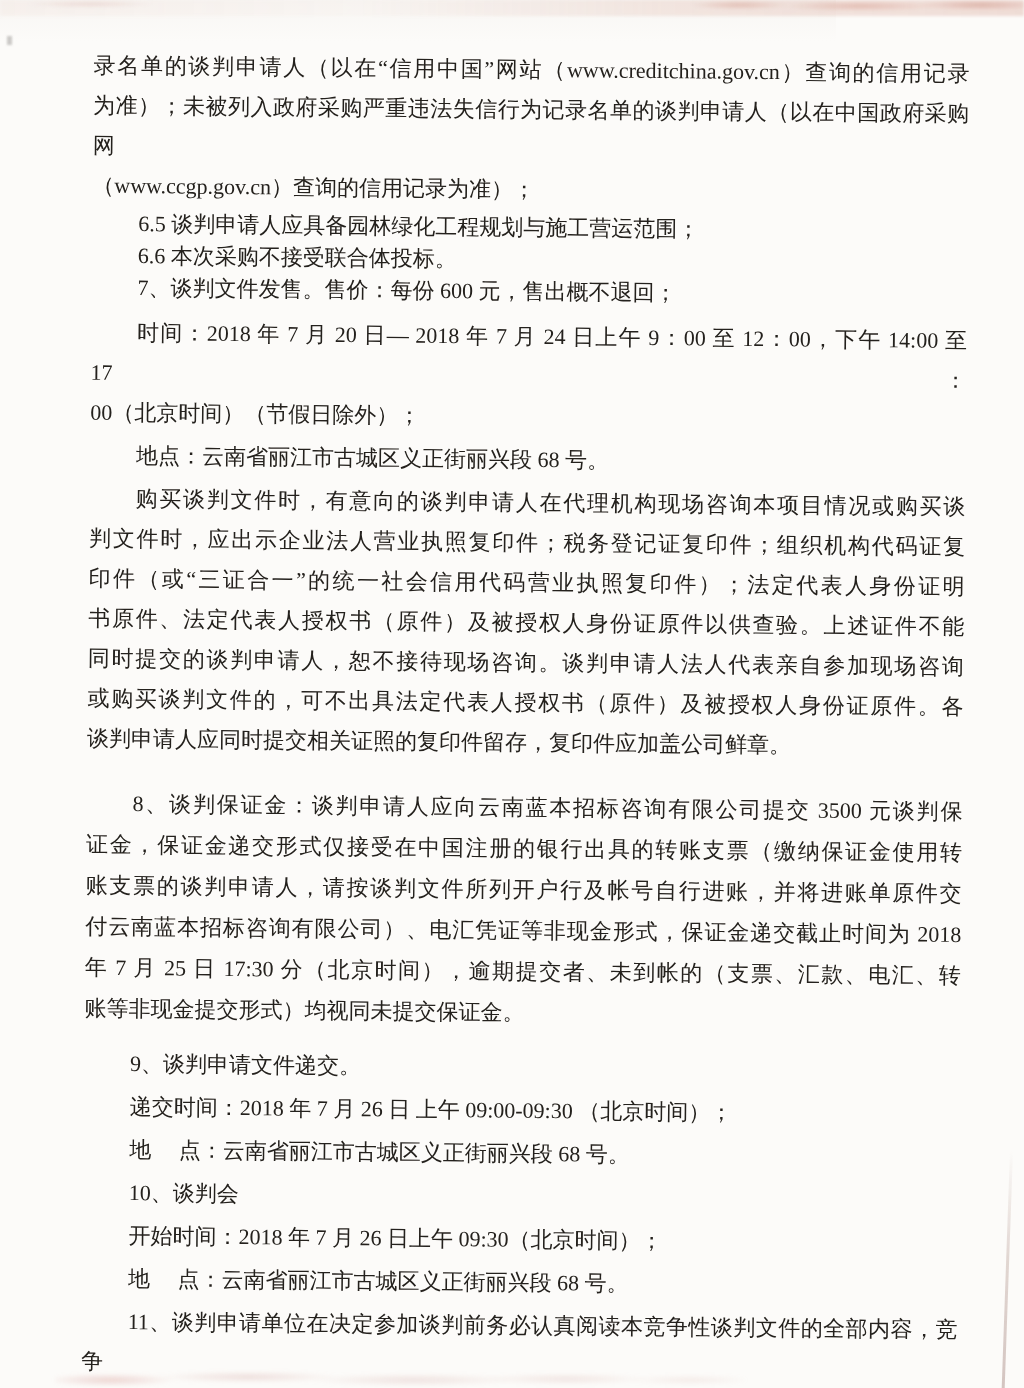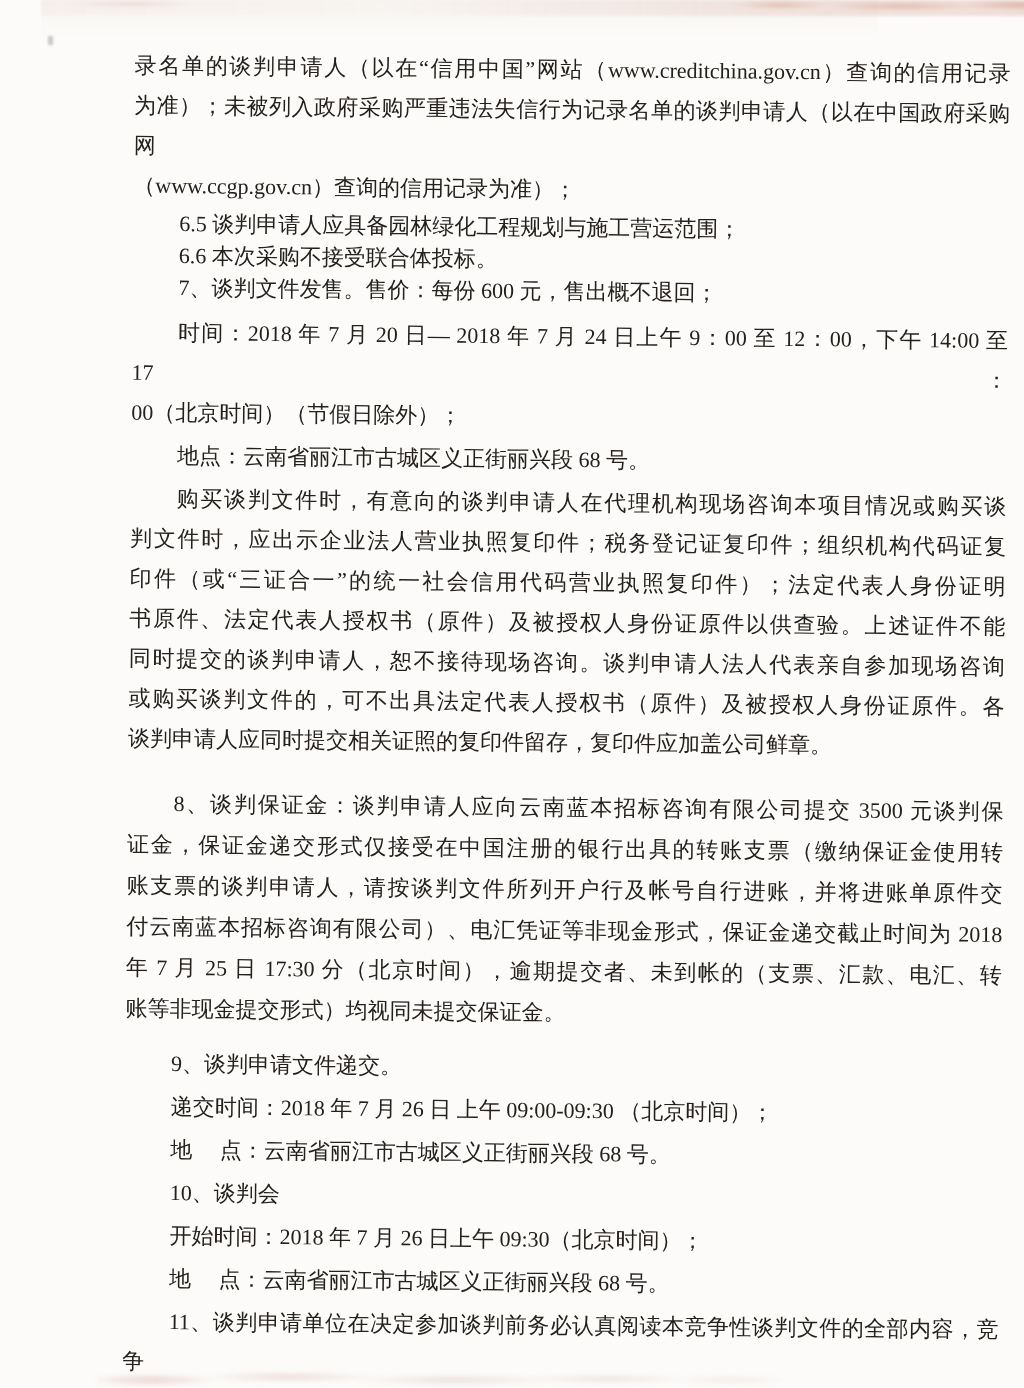--- a/index.html
+++ b/index.html
@@ -14,21 +14,20 @@
     background:var(--paper);
   }
   .paper{
     position:relative;
     width:836px;height:1388px;
     background:
       linear-gradient(180deg, rgba(240,236,232,.35) 0%, rgba(255,255,255,0) 3%),
       var(--paper);
     font-family:"Liberation Serif","DejaVu Serif",serif;
     color:var(--ink);
-    margin-left:41px;
   }
   .doc{
     position:absolute;
     left:88px;top:46px;
     width:876px;
     transform:rotate(0.55deg);
     transform-origin:40px 600px;
   }
   .para{
     margin:0 0 3px 0;

